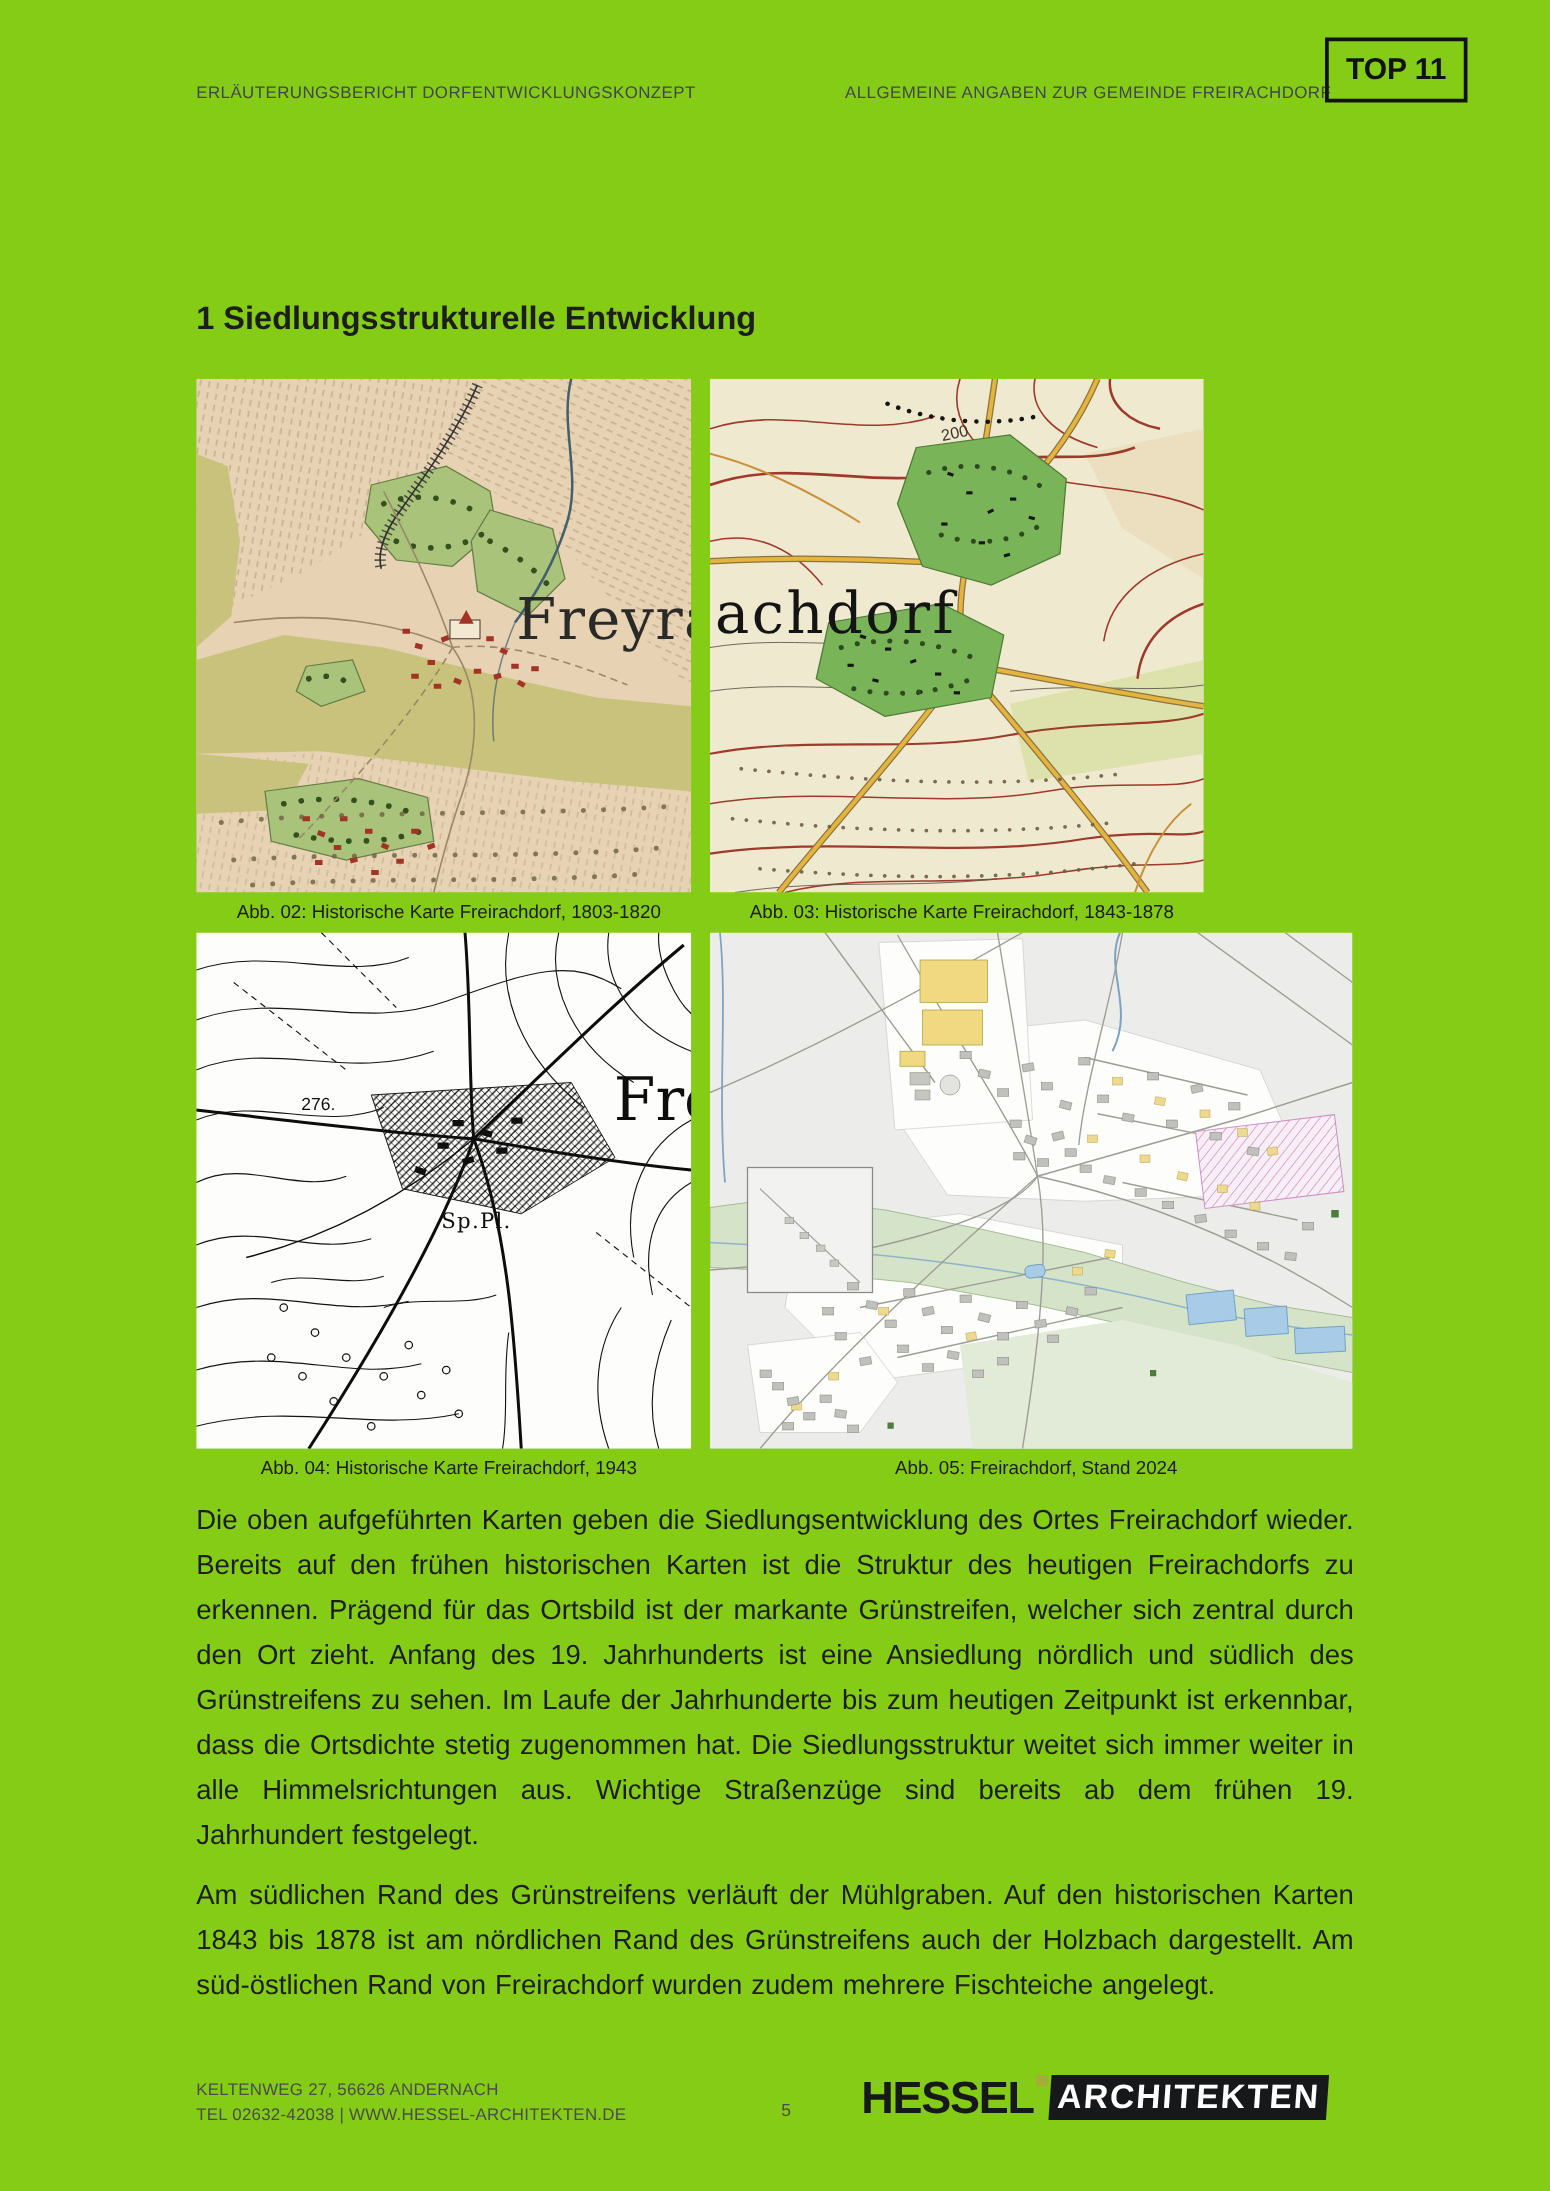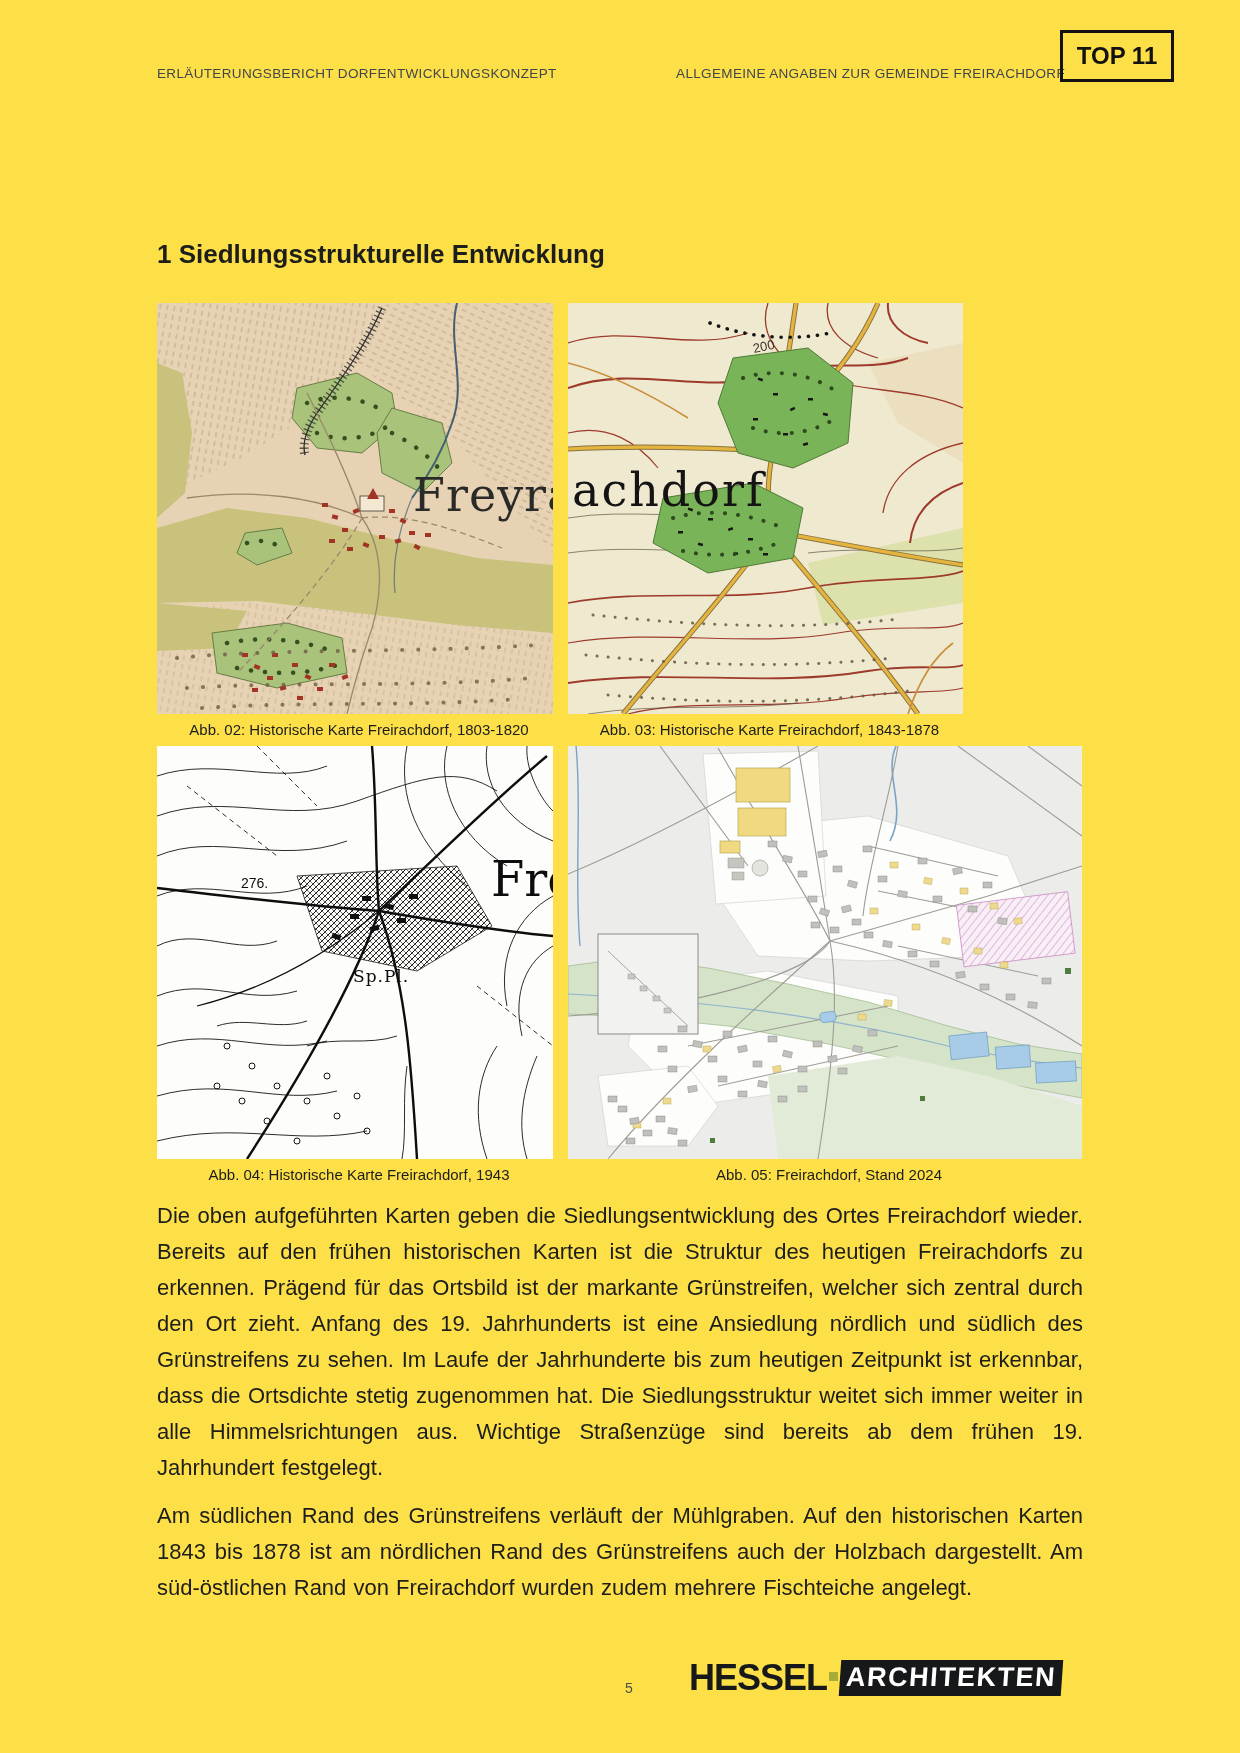--- a/index.html
+++ b/index.html
@@ -1,16 +1,16 @@
 <!DOCTYPE html>
 <html><head>
 <meta charset="utf-8">
 <style>
   html,body{margin:0;padding:0;background:#888;}
-  .page{position:relative;width:1240px;height:1753px;background:#fde047;margin:0 auto;
+  .page{position:relative;width:1240px;height:1753px;background:#84cc16;margin:0 auto;
         font-family:"Liberation Sans",sans-serif;color:#1d1d1b;overflow:hidden;}
 
   
   .header{position:absolute;left:157px;top:66px;width:908px;display:flex;
           justify-content:space-between;font-size:13.5px;letter-spacing:.35px;color:#41464c;}
   .top-badge{position:absolute;left:1060px;top:30px;width:108px;height:46px;
              border:3px solid #121212;display:flex;align-items:center;justify-content:center;
              font-size:24px;font-weight:bold;color:#121212;}
 
   
@@ -29,21 +29,21 @@
   .body-text{position:absolute;left:157px;top:1198px;width:926px;
              font-size:22px;line-height:36px;text-align:justify;word-spacing:1px;}
   .body-text p{margin:0;}
   .body-text p + p{margin-top:12px;}
 
   
   .footer-address{position:absolute;left:157px;top:1662px;font-size:13.5px;line-height:20px;
                   color:#4b4b4b;letter-spacing:.2px;}
   .footer-page{position:absolute;left:614px;top:1680px;width:30px;text-align:center;
                font-size:14px;color:#4b4b4b;}
-  .footer-logo{position:absolute;right:178px;top:1660px;display:flex;align-items:center;}
+  .footer-logo{position:absolute;right:178px;top:1660px;display:flex;align-items:flex-start;}
   .logo-part1{font-size:36px;font-weight:bold;letter-spacing:-1px;color:#17181a;line-height:36px;}
   .logo-dot{width:9px;height:9px;background:#a6ac37;margin:0 2px 4px 2px;}
   .logo-part2-box{background:#17181a;color:#ffffff;font-size:27px;font-weight:bold;
                   letter-spacing:1.5px;line-height:27px;padding:4px 6px 5px 6px;transform:skewX(-4deg);}
 </style>
 </head>
 <body>
 
 <div class="page">
 
@@ -491,20 +491,24 @@
       </g>
     </svg>
     <figcaption class="fig-caption">Abb. 05: Freirachdorf, Stand 2024</figcaption>
   </figure>
 
   <div class="body-text">
     <p>Die oben aufgeführten Karten geben die Siedlungsentwicklung des Ortes Freirachdorf wieder. Bereits auf den frühen historischen Karten ist die Struktur des heutigen Freirachdorfs zu erkennen. Prägend für das Ortsbild ist der markante Grünstreifen, welcher sich zentral durch den Ort zieht. Anfang des 19. Jahrhunderts ist eine Ansiedlung nördlich und südlich des Grünstreifens zu sehen. Im Laufe der Jahrhunderte bis zum heutigen Zeitpunkt ist erkennbar, dass die Ortsdichte stetig zugenommen hat. Die Siedlungsstruktur weitet sich immer weiter in alle Himmelsrichtungen aus. Wichtige Straßenzüge sind bereits ab dem frühen 19. Jahrhundert festgelegt.</p>
     <p>Am südlichen Rand des Grünstreifens verläuft der Mühlgraben. Auf den historischen Karten 1843 bis 1878 ist am nördlichen Rand des Grünstreifens auch der Holzbach dargestellt. Am süd-östlichen Rand von Freirachdorf wurden zudem mehrere Fischteiche angelegt.</p>
   </div>
 
+  <div class="footer-address">
+    <div>KELTENWEG 27, 56626 ANDERNACH</div>
+    <div>TEL 02632-42038 | WWW.HESSEL-ARCHITEKTEN.DE</div>
+  </div>
   <div class="footer-page">5</div>
   <div class="footer-logo">
     <span class="logo-part1">HESSEL</span>
     <span class="logo-dot"></span>
     <span class="logo-part2-box">ARCHITEKTEN</span>
   </div>
 
 </div>
 
 </body></html>

